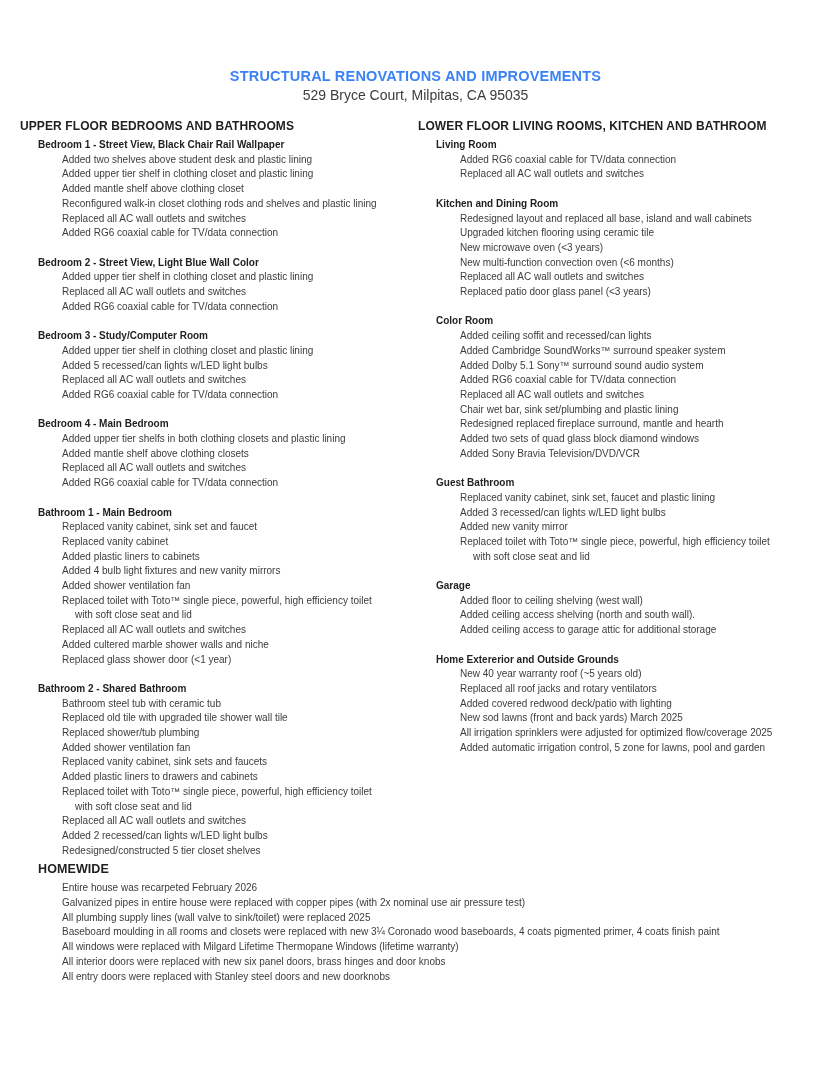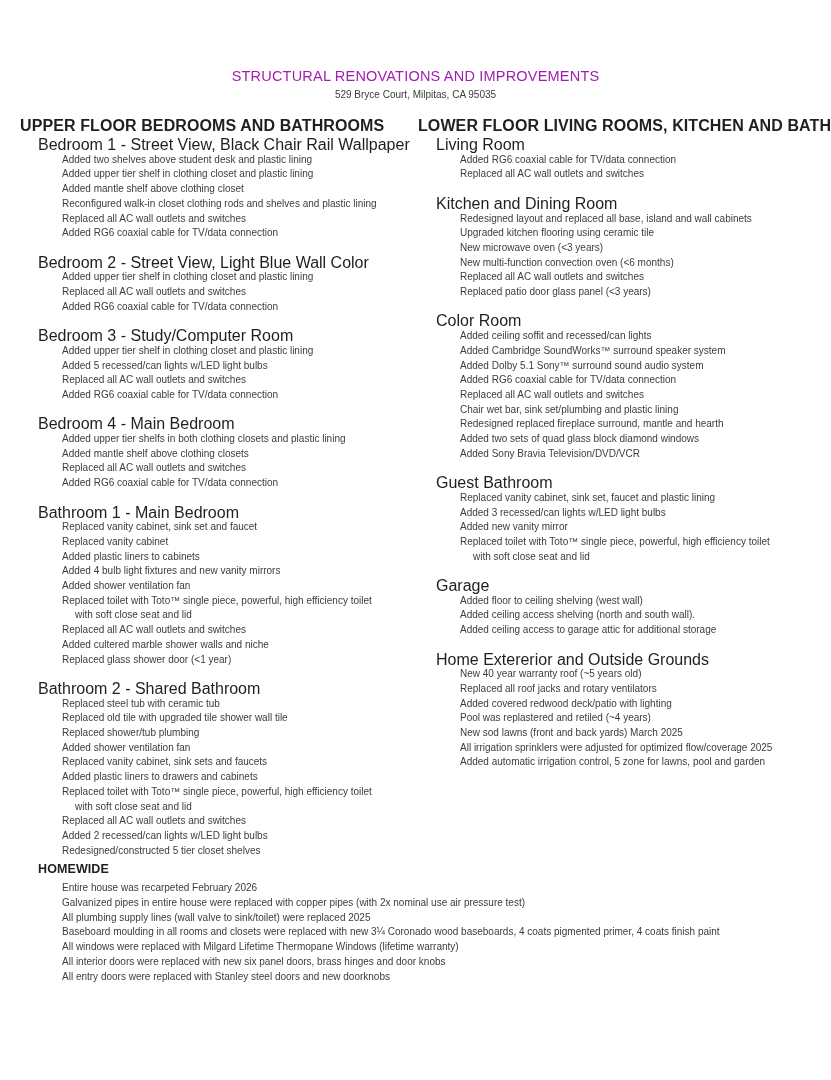--- a/index.html
+++ b/index.html
@@ -14,54 +14,54 @@
     height: 1080px;
     background: #ffffff;
     overflow: hidden;
   }
   .title-block {
     padding-top: 67px;
     text-align: center;
   }
   .doc-title {
     font-size: 14.5px;
-    font-weight: normal;
+    font-weight: bold;
     line-height: 18px;
-    color: #a21caf;
+    color: #3b82f6;
     letter-spacing: 0.2px;
   }
   .doc-subtitle {
     margin-top: 4px;
-    font-size: 10px;
+    font-size: 14px;
     line-height: 12px;
     color: #3c3c3c;
   }
   .columns {
     display: flex;
     margin-top: 18px;
     padding: 0 20px;
   }
   .col-left { width: 398px; flex: none; }
   .col-right { flex: 1; min-width: 0; }
   .col-header {
-    font-size: 16px;
+    font-size: 12px;
     font-weight: bold;
     line-height: 14px;
     color: #1f1f1f;
     white-space: nowrap;
     letter-spacing: 0.1px;
   }
   .section {
     margin-top: 14.7px;
     margin-left: 18px;
   }
   .col-sections .section:first-child { margin-top: 5px; }
   .section-title {
-    font-size: 16px;
-    font-weight: normal;
+    font-size: 10px;
+    font-weight: bold;
     line-height: 14.7px;
     color: #1f1f1f;
     white-space: nowrap;
   }
   .item {
     font-size: 10px;
     line-height: 14.7px;
     margin-left: 24px;
     white-space: nowrap;
     color: #3c3c3c;
@@ -133,21 +133,21 @@
             <div class="item">Added 4 bulb light fixtures and new vanity mirrors</div>
             <div class="item">Added shower ventilation fan</div>
             <div class="item">Replaced toilet with Toto™ single piece, powerful, high efficiency toilet</div>
             <div class="item cont">with soft close seat and lid</div>
             <div class="item">Replaced all AC wall outlets and switches</div>
             <div class="item">Added cultered marble shower walls and niche</div>
             <div class="item">Replaced glass shower door (&lt;1 year)</div>
           </div>
           <div class="section">
             <div class="section-title">Bathroom 2 - Shared Bathroom</div>
-            <div class="item">Replaced steel tub with ceramic tub</div>
+            <div class="item">Bathroom steel tub with ceramic tub</div>
             <div class="item">Replaced old tile with upgraded tile shower wall tile</div>
             <div class="item">Replaced shower/tub plumbing</div>
             <div class="item">Added shower ventilation fan</div>
             <div class="item">Replaced vanity cabinet, sink sets and faucets</div>
             <div class="item">Added plastic liners to drawers and cabinets</div>
             <div class="item">Replaced toilet with Toto™ single piece, powerful, high efficiency toilet</div>
             <div class="item cont">with soft close seat and lid</div>
             <div class="item">Replaced all AC wall outlets and switches</div>
             <div class="item">Added 2 recessed/can lights w/LED light bulbs</div>
             <div class="item">Redesigned/constructed 5 tier closet shelves</div>
@@ -195,21 +195,20 @@
             <div class="section-title">Garage</div>
             <div class="item">Added floor to ceiling shelving (west wall)</div>
             <div class="item">Added ceiling access shelving (north and south wall).</div>
             <div class="item">Added ceiling access to garage attic for additional storage</div>
           </div>
           <div class="section">
             <div class="section-title">Home Extererior and Outside Grounds</div>
             <div class="item">New 40 year warranty roof (~5 years old)</div>
             <div class="item">Replaced all roof jacks and rotary ventilators</div>
             <div class="item">Added covered redwood deck/patio with lighting</div>
-            <div class="item">Pool was replastered and retiled (~4 years)</div>
             <div class="item">New sod lawns (front and back yards) March 2025</div>
             <div class="item">All irrigation sprinklers were adjusted for optimized flow/coverage 2025</div>
             <div class="item">Added automatic irrigation control, 5 zone for lawns, pool and garden</div>
           </div>
         </div>
     </div>
   </div>
 
   <div class="homewide">
     <div class="homewide-header">HOMEWIDE</div>

